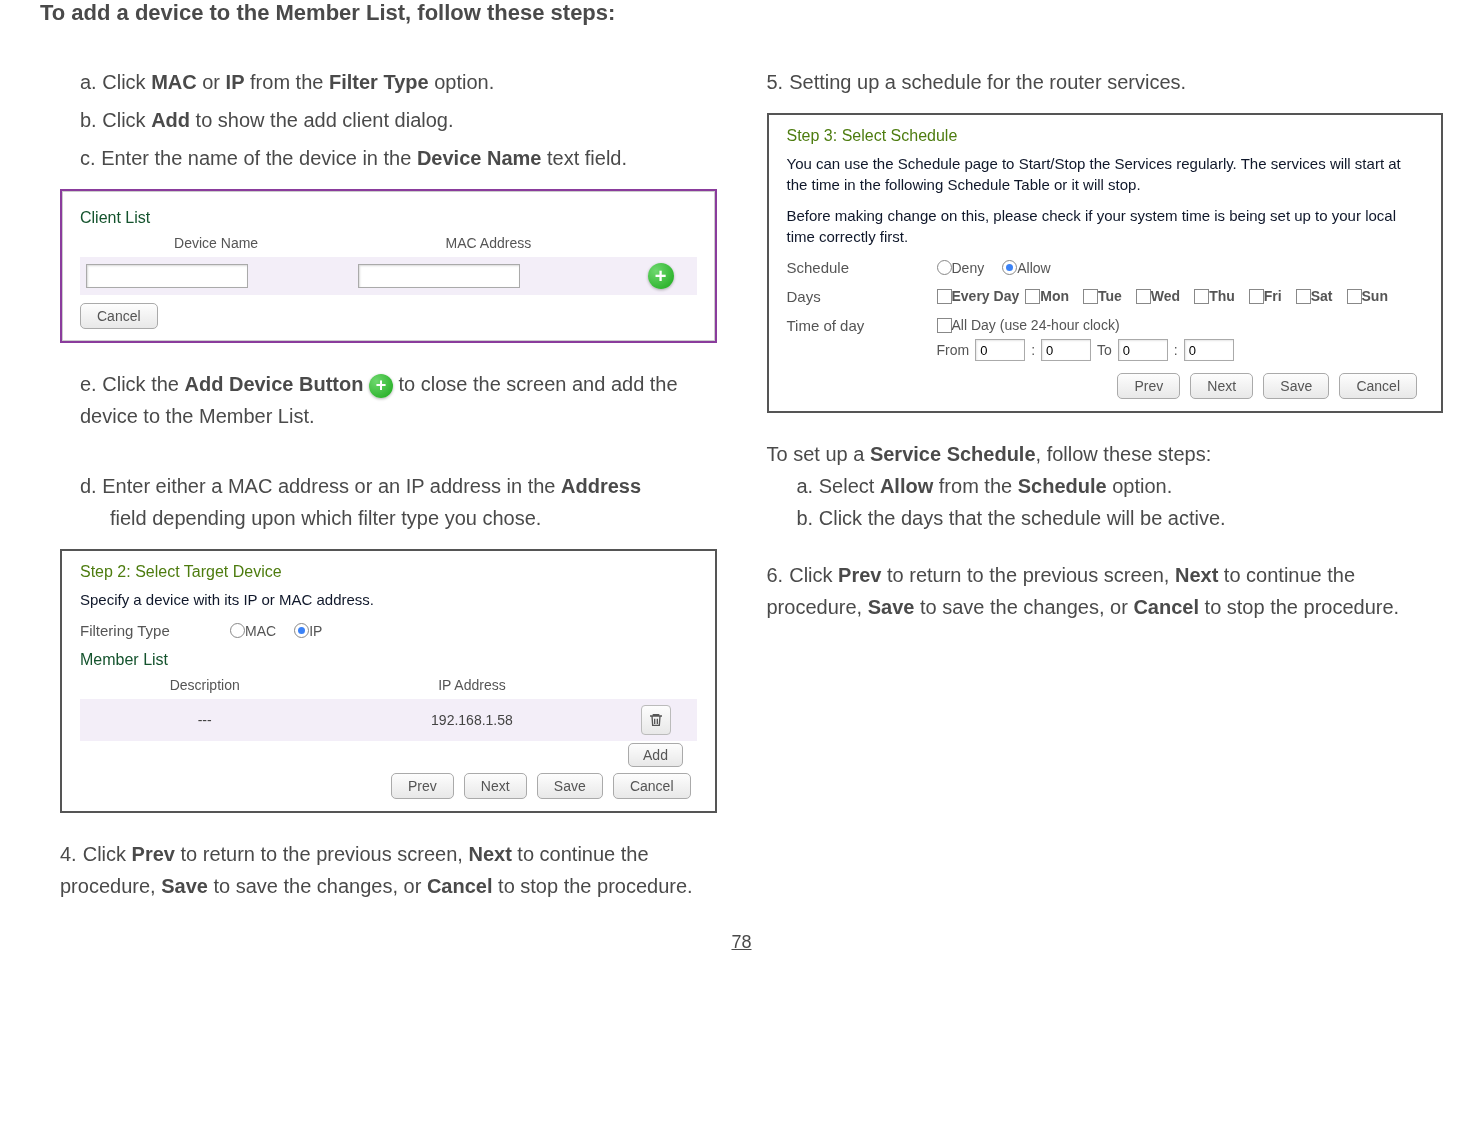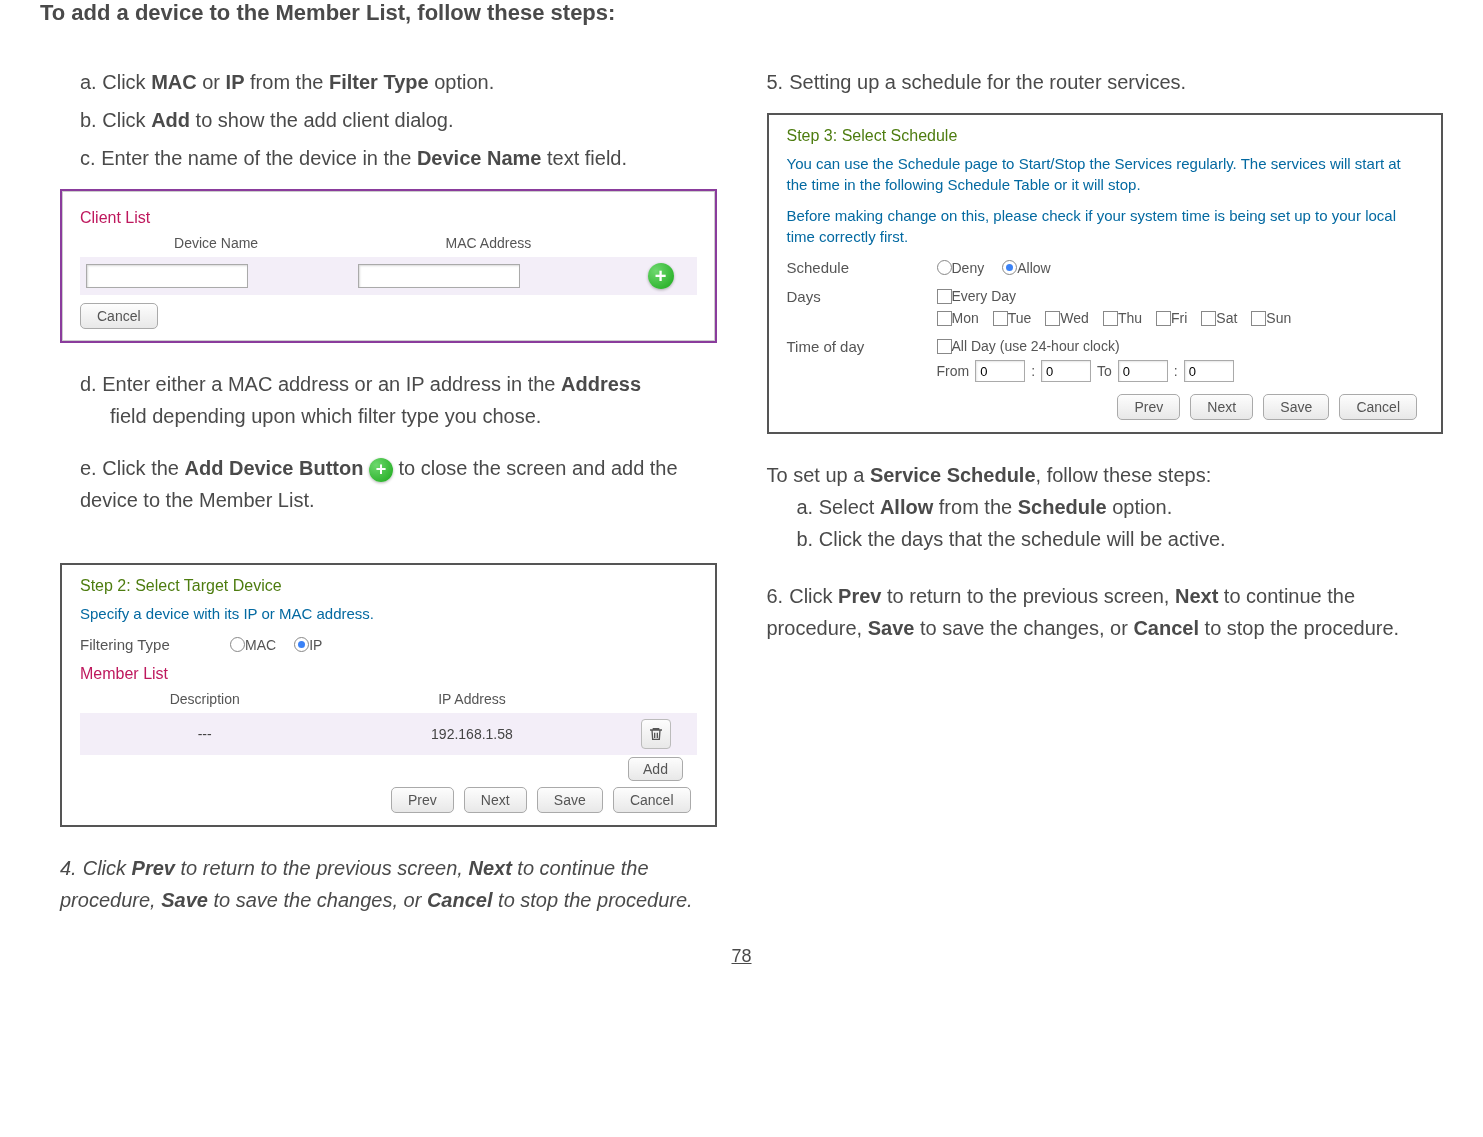--- a/index.html
+++ b/index.html
@@ -57,21 +57,21 @@
       font-size: 15px;
       color: #444;
     }
     .step-title {
       color: #4d7c0f;
       font-size: 16px;
       margin-bottom: 8px;
     }
     .step-desc {
       font-size: 15px;
-      color: #0369a1;
+      color: #0f172a;
       margin-bottom: 10px;
       line-height: 1.4;
     }
     .form-row {
       display: flex;
       align-items: center;
       margin: 12px 0;
       gap: 30px;
       font-size: 15px;
     }
@@ -107,21 +107,21 @@
       background: #3b82f6;
       border-radius: 50%;
     }
     .check-box {
       width: 13px; height: 13px;
       border: 1px solid #888;
       background: #fff;
       display: inline-block;
     }
     .client-list-header {
-      color: #be185d;
+      color: #14532d;
       font-size: 16px;
       margin: 6px 0 2px 0;
     }
     .table {
       width: 100%;
       border-collapse: collapse;
     }
     .table th {
       font-weight: normal;
       font-size: 14px;
@@ -251,22 +251,22 @@
           </tr>
         </tbody>
           </table>
         <div style="margin-top:8px;">
           <span class="btn">Cancel</span>
         </div>
       </div>
     </div>
 
     <div class="step-list">
+      <div class="step-item" style="margin-top:20px;">e. <span>Click the </span><span class="bold">Add Device Button</span> <span class="plus-icon" style="width:24px;height:24px;font-size:18px;">+</span> <span>  to close the screen and add the device to the Member List.</span><br><span class="step-sub"></span></div>
       <div class="step-item">d. <span>Enter either a MAC address or an IP address in the </span><span class="bold">Address</span><br><span class="step-sub"> field depending upon which filter type you chose.</span></div>
-      <div class="step-item" style="margin-top:20px;">e. <span>Click the </span><span class="bold">Add Device Button</span> <span class="plus-icon" style="width:24px;height:24px;font-size:18px;">+</span> <span>  to close the screen and add the device to the Member List.</span><br><span class="step-sub"></span></div>
     </div>
 
     <div class="shot-gray">
       <div class="shot-inner">
         <div class="step-title">Step 2: Select Target Device</div>
         <div class="step-desc">Specify a device with its IP or MAC address.</div>
         <div class="form-row">
           <div class="form-label">Filtering Type</div>
           <div class="form-opts">
             <span class="radio">
@@ -305,21 +305,21 @@
           </table>
         <div class="btn-row">
           <span class="btn">Prev</span>
           <span class="btn">Next</span>
           <span class="btn">Save</span>
           <span class="btn">Cancel</span>
         </div>
       </div>
     </div>
 
-    <div class="num-ol" style="padding-left:20px;font-style:italic;">
+    <div class="num-ol" style="padding-left:20px;">
       <span class="num">4.</span><span>Click </span><span class="bold">Prev</span><span> to return to the previous screen, </span><span class="bold">Next</span><span> to continue the procedure, </span><span class="bold">Save</span><span> to save the changes, or </span><span class="bold">Cancel</span><span> to stop the procedure.</span>
     </div>
   </div>
 
   <div class="col">
     <div class="num-ol" style="padding-left:0;">
       <span class="num">5.</span><span>Setting up a schedule for the router services.</span>
     </div>
 
     <div class="shot-gray" style="margin-left:0;">
@@ -337,21 +337,21 @@
               </span>
             <span class="radio">
                 <span class="radio-dot on"></span> 
                 <span>Allow</span>
               </span>
           </div>
         </div>
 
         <div class="form-row" style="align-items:flex-start;">
           <div class="form-label">Days</div>
-          <div class="form-opts" style="flex-direction:column; align-items:flex-start; gap:6px;">
+          <div class="form-opts" style="flex-direction:row; align-items:flex-start; gap:6px;font-weight:bold;">
             <span class="checkbox">
                 <span class="check-box"></span> 
                 <span>Every Day</span>
               </span>
             <div class="day-line">
               <span class="checkbox">
                   <span class="check-box"></span> 
                   <span>Mon</span>
                 </span>
               <span class="checkbox">

